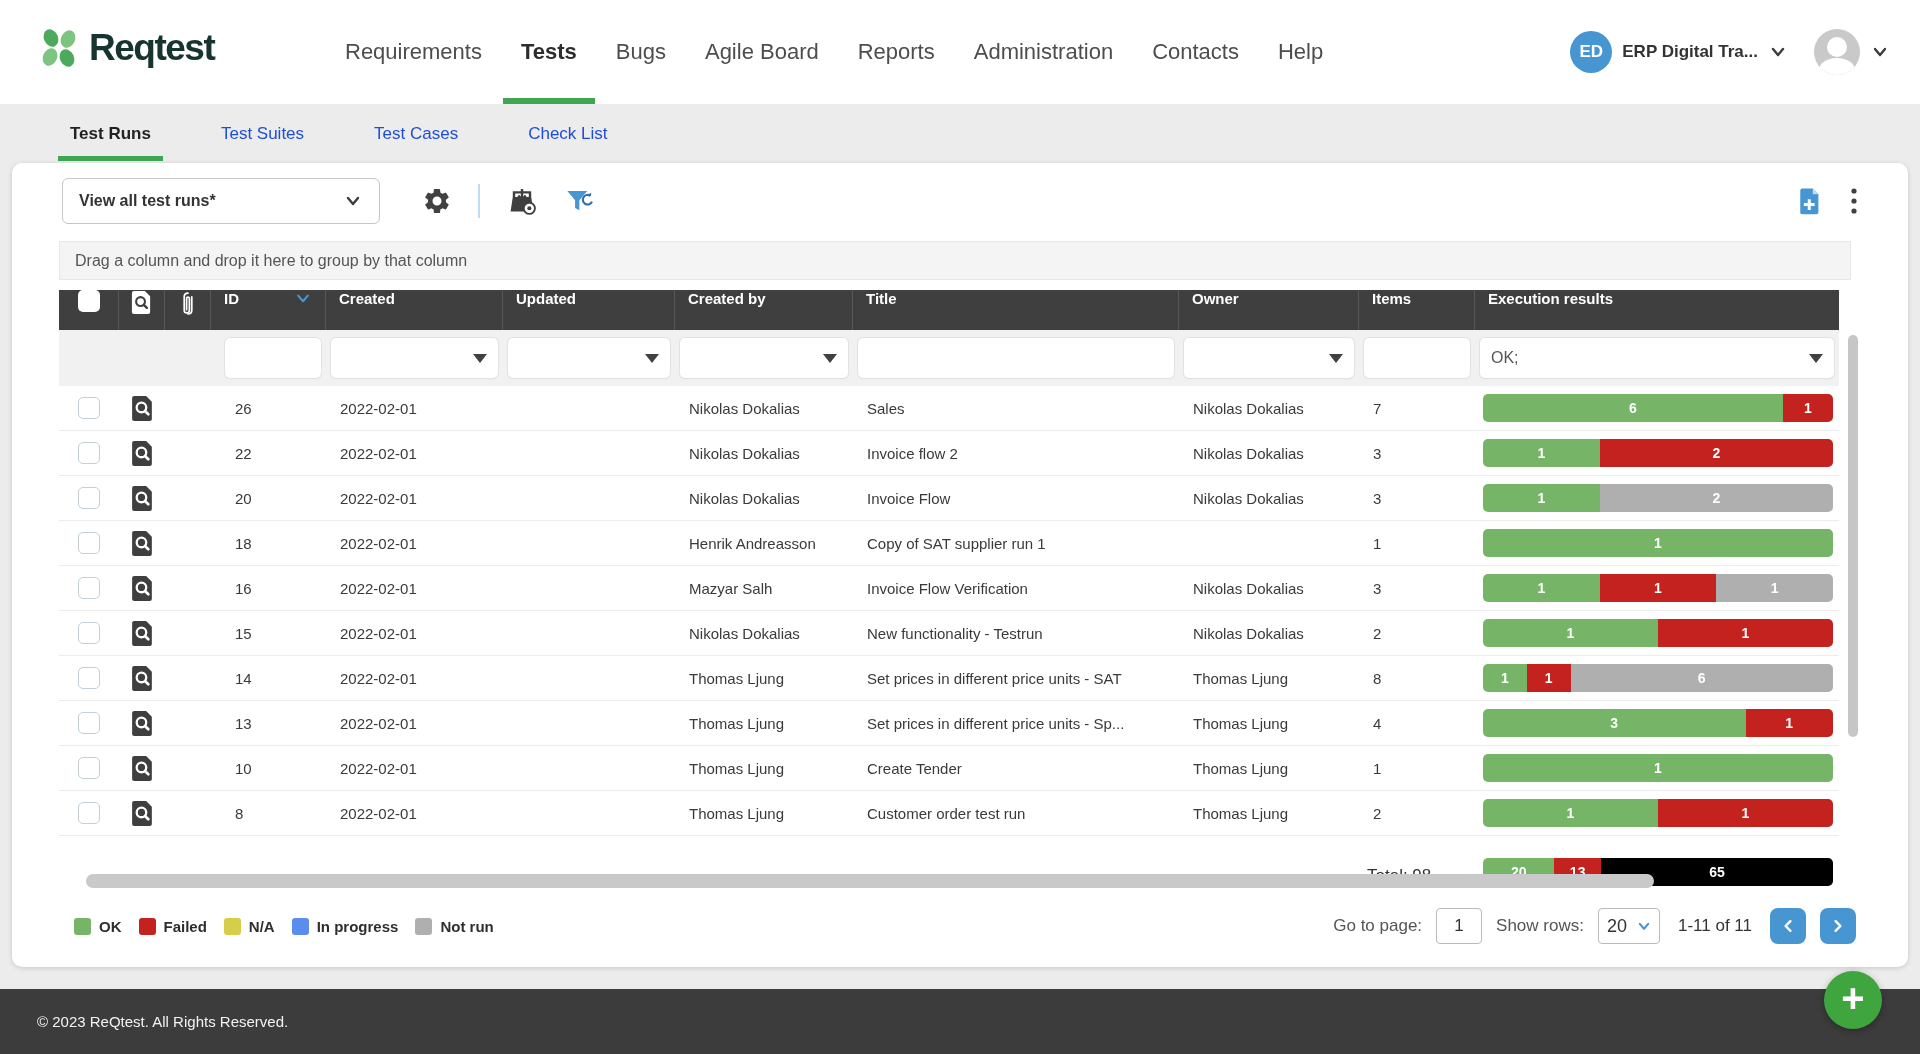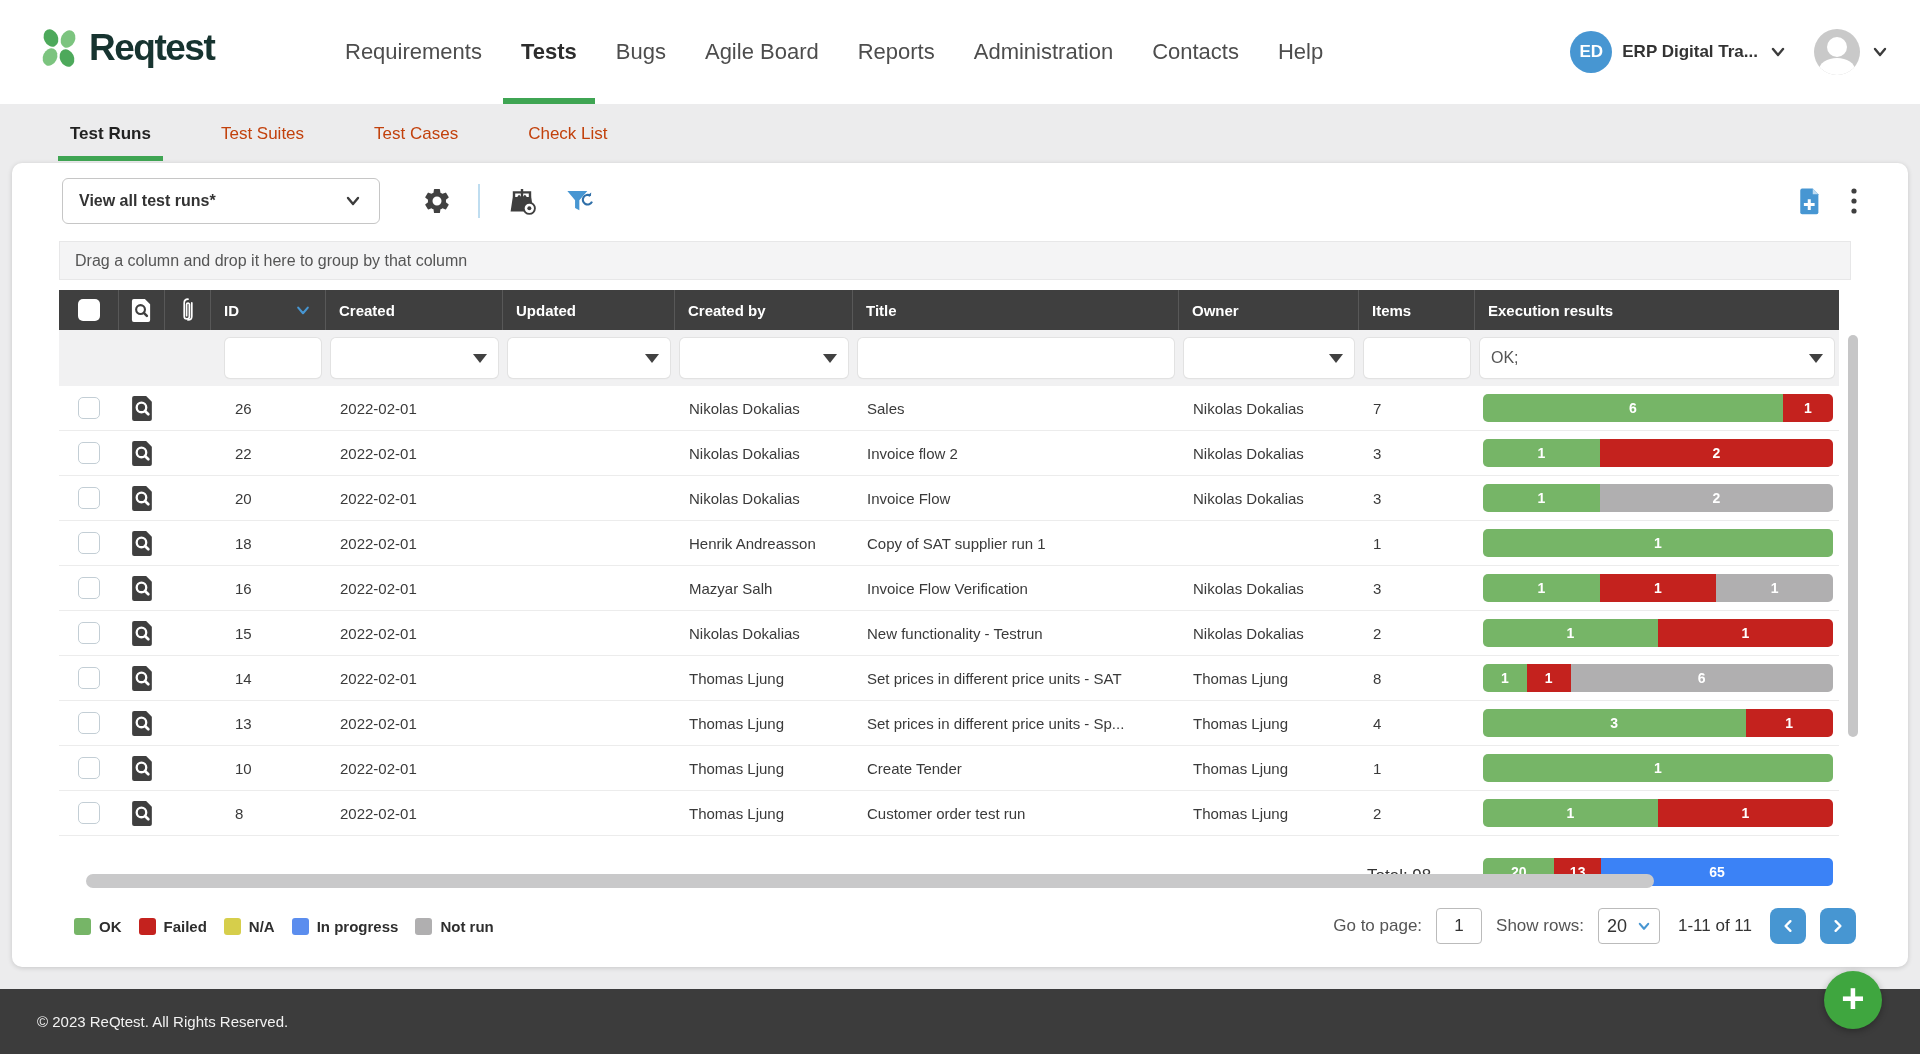--- a/index.html
+++ b/index.html
@@ -19,21 +19,21 @@
   .acct-circle { width:42px; height:42px; border-radius:50%; background:#4796D2; color:#fff; font-size:17px; font-weight:bold; display:flex; align-items:center; justify-content:center; }
   .acct-name { font-size:17px; font-weight:bold; color:#333; max-width:185px; white-space:nowrap; }
   .chev { width:20px; height:20px; }
   .avatar { width:46px; height:46px; border-radius:50%; background:#c9c9c9; position:relative; overflow:hidden; margin-left:16px; }
   .avatar::before { content:""; position:absolute; left:13px; top:8px; width:20px; height:20px; border-radius:50%; background:#fff; }
   .avatar::after { content:""; position:absolute; left:5px; top:29px; width:36px; height:24px; border-radius:50%; background:#fff; }
 
   
   .tabstrip { position:absolute; top:104px; left:0; width:1804px; height:59px; background:#ECECED; }
   .tabs { position:absolute; left:70px; top:0; height:59px; display:flex; gap:70px; }
-  .tab { font-size:17px; color:#c2410c; display:flex; align-items:center; position:relative; cursor:pointer; }
+  .tab { font-size:17px; color:#1d4ed8; display:flex; align-items:center; position:relative; cursor:pointer; }
   .tab.active { font-weight:bold; color:#222; }
   .tab.active::after { content:""; position:absolute; left:-12px; right:-12px; bottom:2px; height:5px; background:#3FA553; }
 
   
   .card { position:absolute; left:12px; top:163px; width:1896px; height:804px; background:#fff; border-radius:10px; box-shadow:0 1px 5px rgba(0,0,0,.16); }
 
   
   .toolbar { position:absolute; left:50px; top:15px; right:48px; height:46px; display:flex; align-items:center; }
   .view-select { width:318px; height:46px; border:1px solid #c6c6c6; border-radius:6px; display:flex; align-items:center; justify-content:space-between; padding:0 16px; cursor:pointer; background:#fff; }
   .view-select span { font-size:16px; font-weight:bold; color:#333; }
@@ -41,21 +41,21 @@
   .vdivider { width:2px; height:34px; background:#BFDDF0; }
   .toolbar-right { margin-left:auto; display:flex; align-items:center; gap:24px; }
   .icon-btn { cursor:pointer; display:flex; align-items:center; justify-content:center; }
 
   
   .groupbar { position:absolute; left:47px; right:57px; top:78px; height:39px; background:#F4F4F5; border:1px solid #E7E7E8; color:#555; font-size:16px; display:flex; align-items:center; padding-left:15px; }
 
   
   .tablewrap { position:absolute; left:47px; top:127px; width:1780px; }
   .thead { display:flex; height:40px; background:#3F3F3F; align-items:center; }
-  .th { height:40px; display:flex; align-items:center; color:#fff; font-size:15px; font-weight:bold; border-right:1px solid #585858; padding-left:13px; flex-shrink:0; }
+  .th { height:40px; display:flex; align-items:flex-start; color:#fff; font-size:15px; font-weight:bold; border-right:1px solid #585858; padding-left:13px; flex-shrink:0; }
   .th.center { justify-content:center; padding-left:0; }
   .th:last-child { border-right:none; }
   .w-check{width:60px}.w-prev{width:46px}.w-att{width:46px}.w-id{width:115px}
   .w-created{width:177px}.w-updated{width:172px}.w-createdby{width:178px}
   .w-title{width:326px}.w-owner{width:180px}.w-items{width:116px}.w-exec{width:364px}
 
   .sort-chev { margin-left:auto; margin-right:14px; }
 
   .filterrow { display:flex; height:56px; background:#F1F1F2; align-items:center; }
   .fcell { flex-shrink:0; display:flex; align-items:center; height:56px; padding:0 5px; }
@@ -578,21 +578,21 @@
         <div class="td w-created"></div>
         <div class="td w-updated"></div>
       <div class="td w-createdby"></div>
         <div class="td w-title"></div>
         <div class="td w-owner"></div>
       <div class="td w-items" style="padding-left:4px;"><span class="total-label">Total: 98</span></div>
       <div class="td w-exec execwrap">
           <div class="bar" id="total-bar">
             <div class="seg" style="flex-grow: 20; flex-basis: 0px; background: rgb(118, 181, 103);">20</div>
             <div class="seg" style="flex-grow: 13; flex-basis: 0px; background: rgb(196, 34, 30);">13</div>
-            <div class="seg" style="flex-grow: 65; flex-basis: 0px; background: #3b82f6;">65</div>
+            <div class="seg" style="flex-grow: 65; flex-basis: 0px; background: #000000;">65</div>
           </div>
         </div>
     </div>
   </div>
 
   <div class="hscroll"></div>
   <div class="vscroll"></div>
 
   <div class="legend">
     <div class="legend-item">

